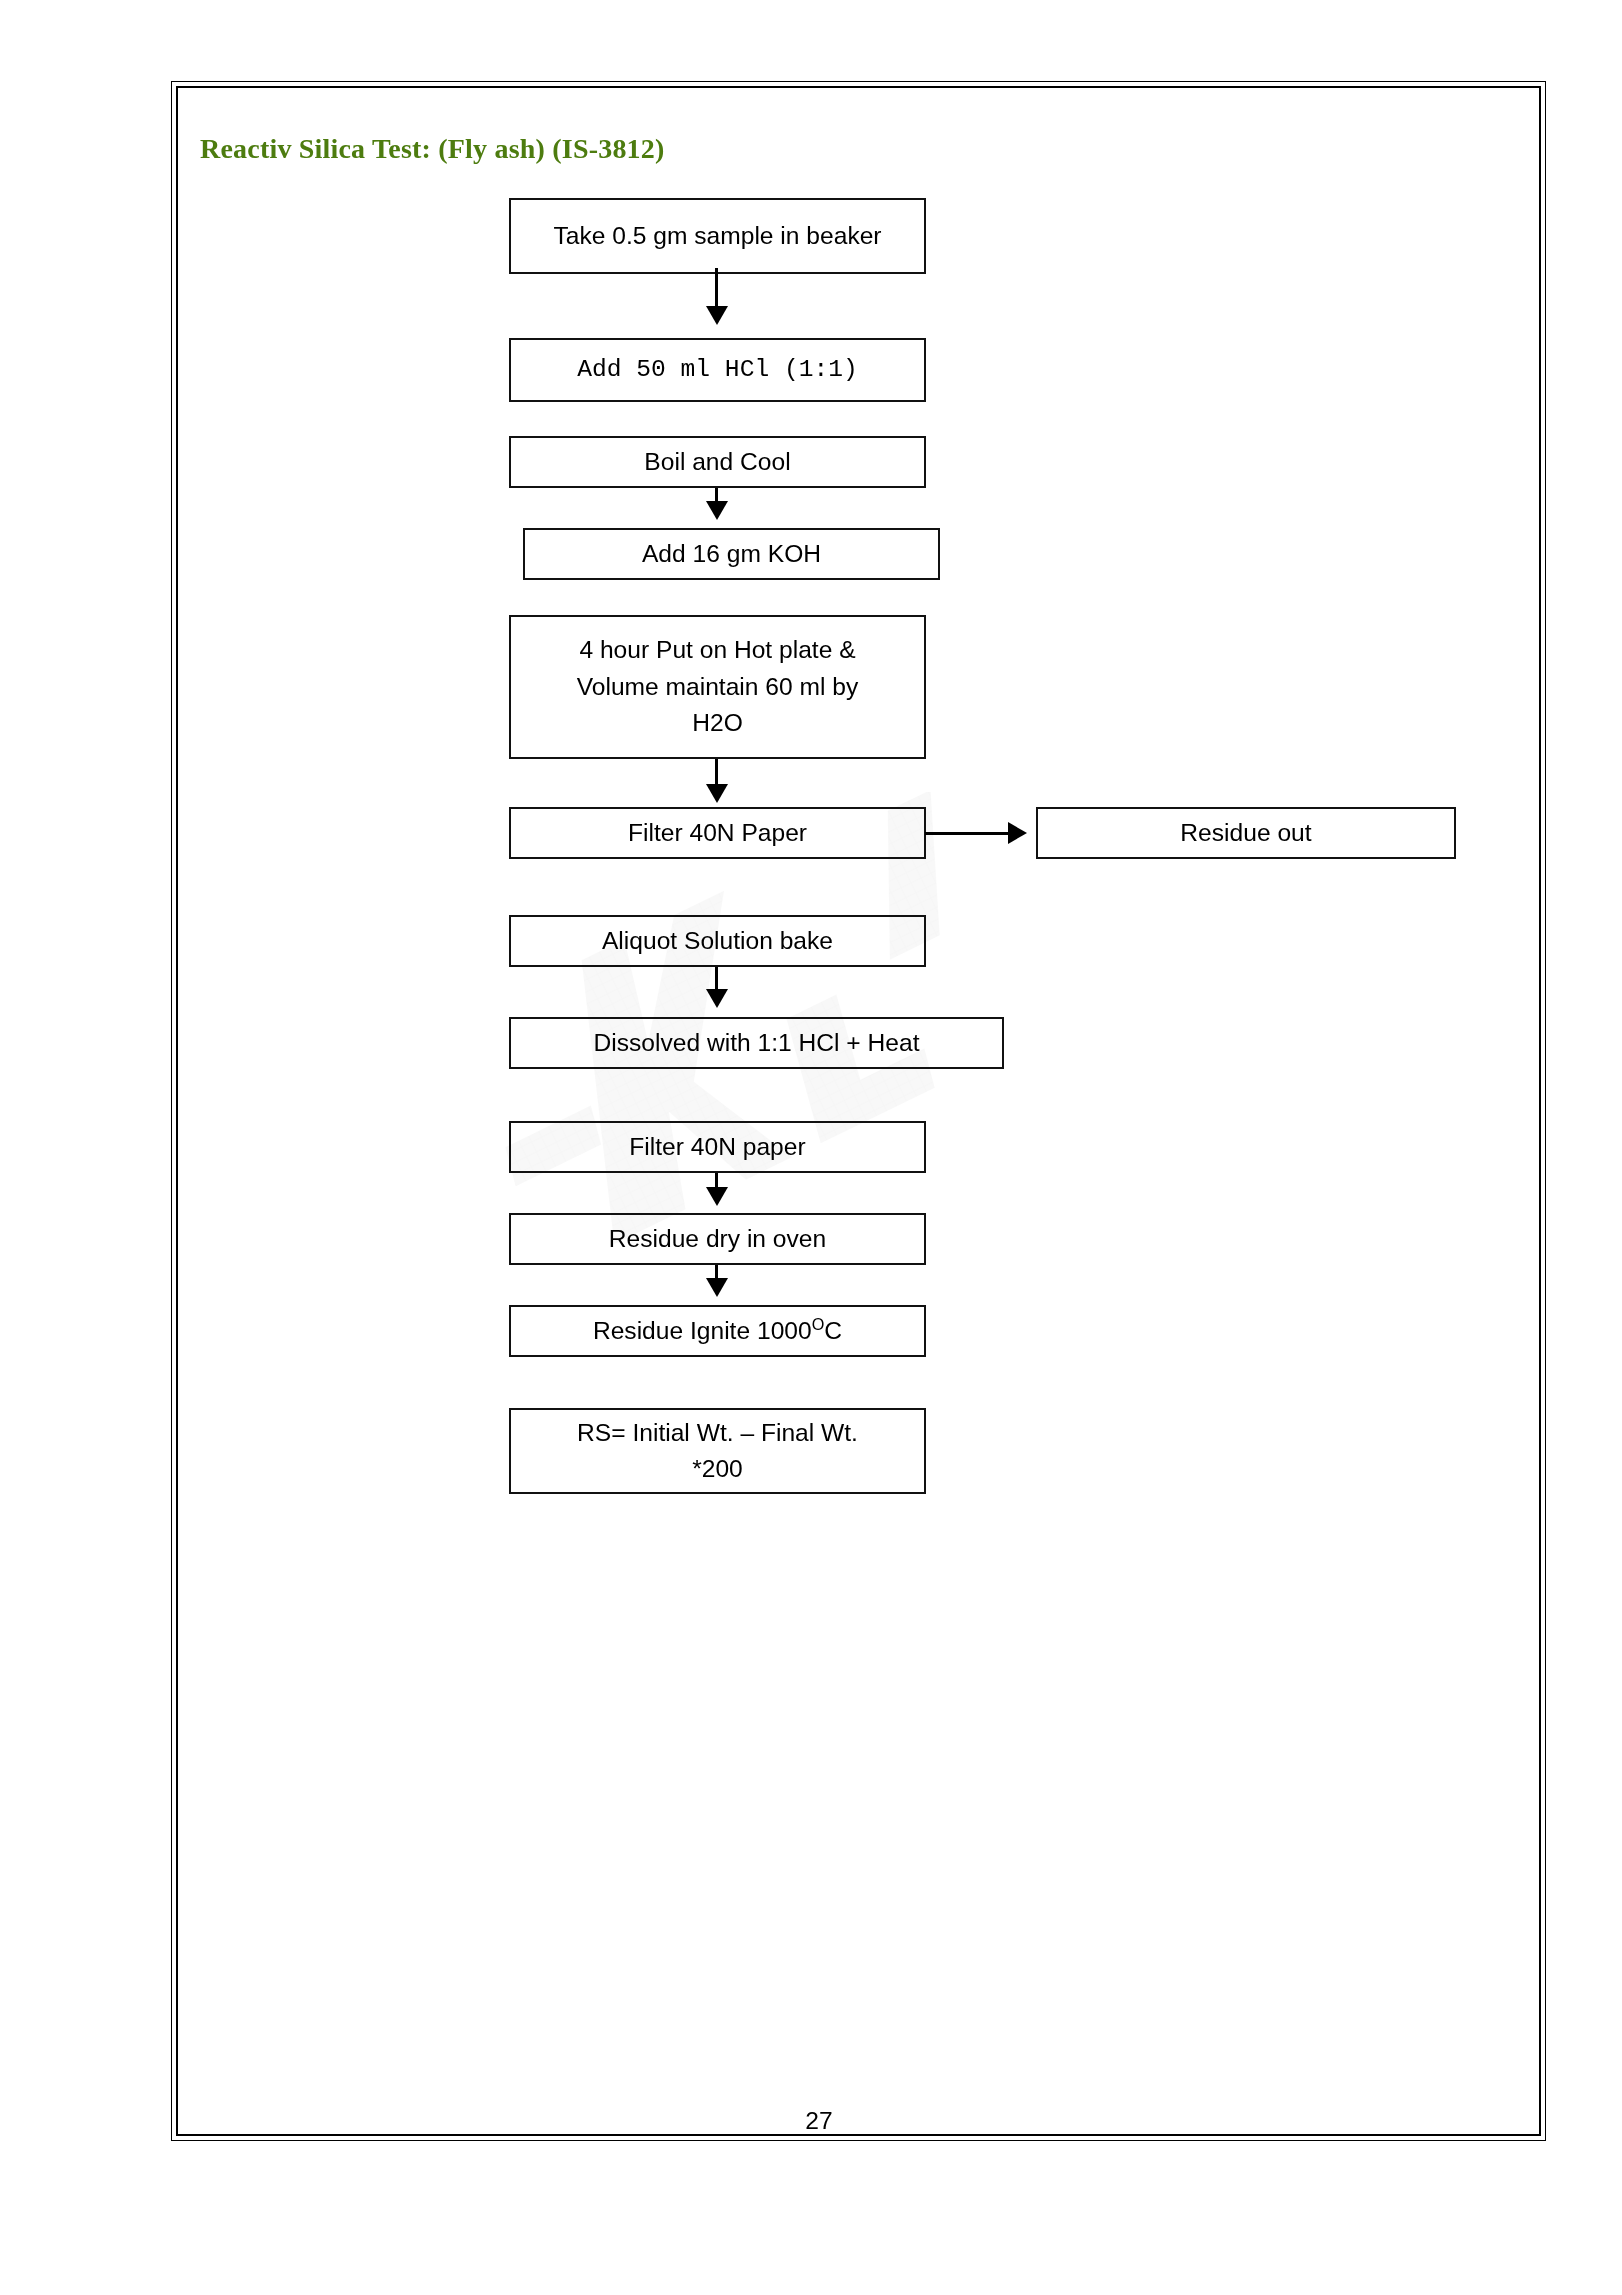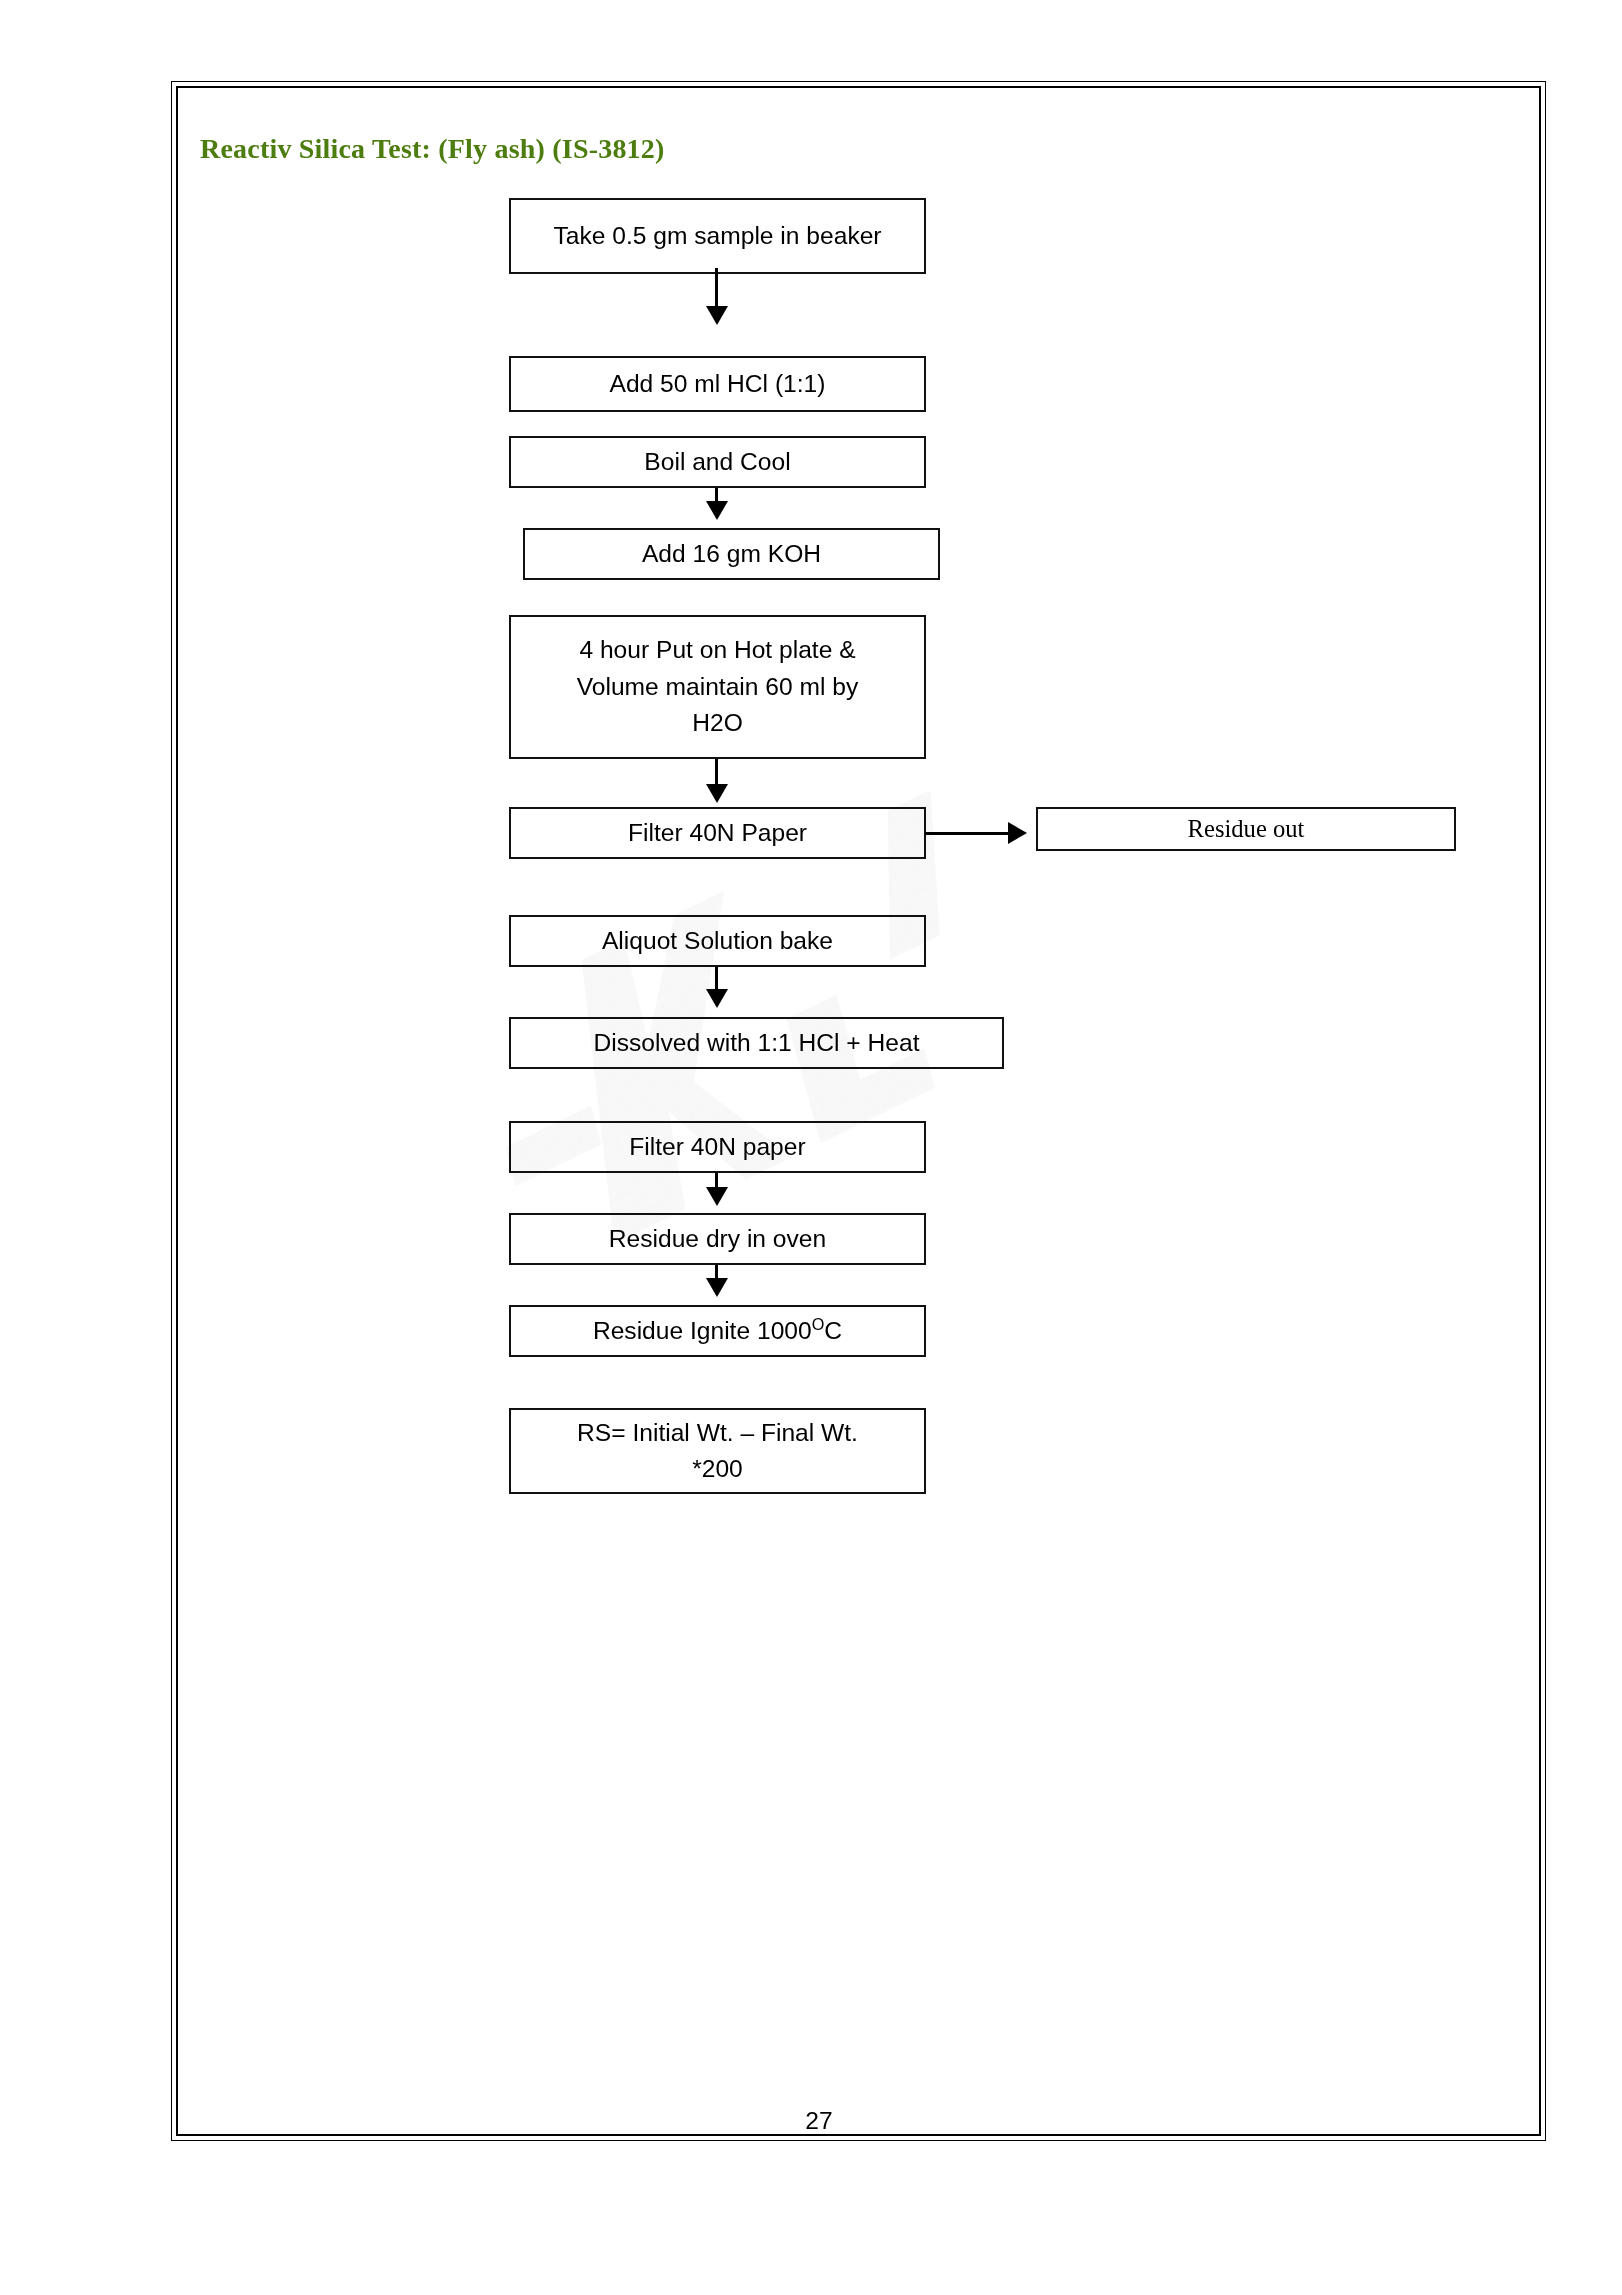--- a/index.html
+++ b/index.html
@@ -162,21 +162,21 @@
 <div class="doc-title">Reactiv Silica Test: (Fly ash) (IS-3812)</div>
 
 <div class="flow">
 
   <div class="node" style="left:509px; top:198px; width:417px; height:76px;">
     <span class="txt">Take 0.5 gm sample in beaker</span>
   </div>
   <div class="conn-v" style="left:715px; top:268px; height:49px;"></div>
   <div class="arrow-d" style="left:706px; top:306px;"></div>
 
-  <div class="node" style="left:509px; top:356px; width:417px; height:56px;">
+  <div class="node" style="left:509px; top:338px; width:417px; height:64px;font-family:Liberation Mono, monospace;">
     <span class="txt">Add 50 ml HCl (1:1)</span>
   </div>
 
   <div class="node" style="left:509px; top:436px; width:417px; height:52px;">
     <span class="txt">Boil and Cool</span>
   </div>
   <div class="conn-v" style="left:715px; top:488px; height:20.6px;"></div>
   <div class="arrow-d" style="left:706px; top:501px;"></div>
 
   <div class="node" style="left:523px; top:528px; width:417px; height:52px;">
@@ -192,21 +192,21 @@
   </div>
   <div class="conn-v" style="left:715px; top:759px; height:33px;"></div>
   <div class="arrow-d" style="left:706px; top:784px;"></div>
 
   <div class="node" style="left:509px; top:807px; width:417px; height:52px;">
     <span class="txt">Filter 40N Paper</span>
   </div>
   <div class="conn-h" style="left:925px; top:832px; width:86px;"></div>
   <div class="arrow-r" style="left:1008px; top:822px;"></div>
 
-  <div class="node" style="left:1036px; top:807px; width:420px; height:44px;font-family:Liberation Serif, serif;">
+  <div class="node" style="left:1036px; top:807px; width:420px; height:52px;">
     <span class="txt">Residue out</span>
   </div>
 
   <div class="node" style="left:509px; top:915px; width:417px; height:52px;">
     <span class="txt">Aliquot Solution bake</span>
   </div>
   <div class="conn-v" style="left:715px; top:967px; height:30px;"></div>
   <div class="arrow-d" style="left:706px; top:989px;"></div>
 
   <div class="node" style="left:509px; top:1017px; width:495px; height:52px;">

